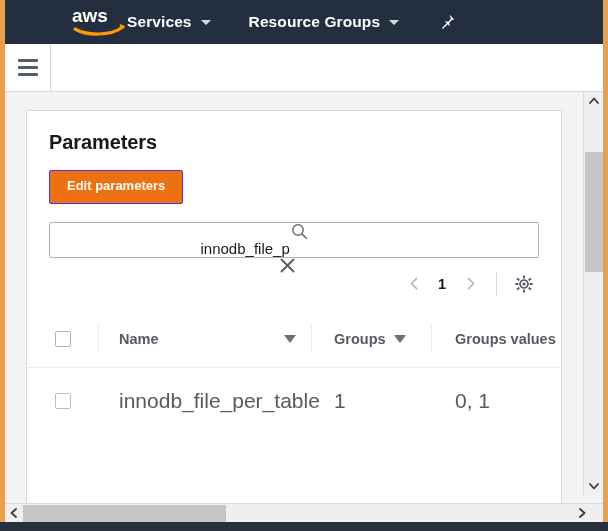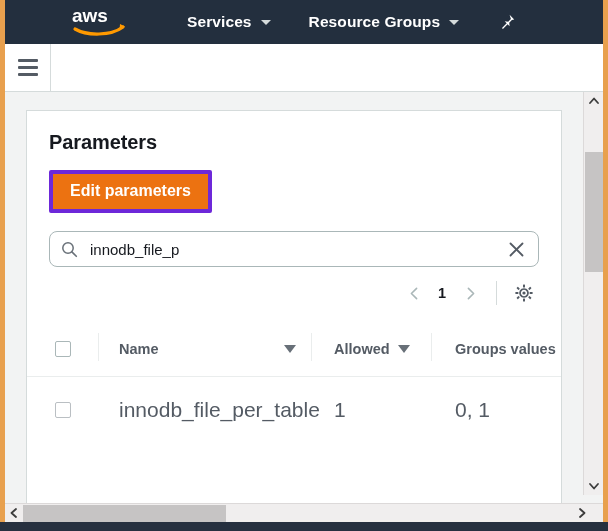--- a/index.html
+++ b/index.html
@@ -62,21 +62,21 @@
   .nav-item {
     display: flex;
     align-items: center;
     color: #ffffff;
     font-size: 15.5px;
     font-weight: bold;
     letter-spacing: 0.1px;
     height: 44px;
     cursor: pointer;
   }
-  .nav-services { margin-left: 60px; }
+  .nav-services { }
   .nav-resgroups { margin-left: 38px; }
   .nav-caret {
     margin-left: 9px;
     width: 0; height: 0;
     border-left: 5px solid transparent;
     border-right: 5px solid transparent;
     border-top: 5px solid #d5dbdb;
   }
   .nav-pin {
     margin-left: 38px;
@@ -141,39 +141,40 @@
     font-weight: bold;
     color: #16191f;
     letter-spacing: -0.1px;
   }
 
   .edit-btn {
     display: inline-block;
     margin-top: 16px;
     background: #ec7211;
     color: #ffffff;
-    font-size: 16px;
+    font-size: 13px;
     font-weight: bold;
-    border: 4px solid #6d28d9;
+    border: 1px solid #6d28d9;
     border-radius: 2px;
     padding: 8px 17px 9px 17px;
     cursor: pointer;
     line-height: 1.15;
   }
 
   
   .search-wrap {
     margin: 18px 22px 0 22px;
     position: relative;
     height: 36px;
     border: 1px solid #aab7b8;
-    border-radius: 8px;
+    border-radius: 2px;
     background: #ffffff;
     display: flex;
     align-items: center;
+    flex-direction: column;
   }
   .search-icon {
     margin-left: 11px;
     flex: 0 0 auto;
     display: flex;
     align-items: center;
   }
   .search-input {
     flex: 1 1 auto;
     border: none;
@@ -500,21 +501,21 @@
         <div class="tbl-head">
           <div class="col-chk">
             <div class="chk"></div>
           </div>
           <div class="col-name">
             <span class="th-label">Name</span>
             <span class="th-sort"></span>
           </div>
           <div class="col-values">
             <div class="th-inline">
-              <span class="th-label">Allowed</span>
+              <span class="th-label">Groups</span>
               <span class="th-sort"></span>
             </div>
           </div>
           <div class="col-allowed">
             <span class="th-label">Groups values</span>
           </div>
         </div>
 
         <div class="tbl-row">
           <div class="col-chk">

